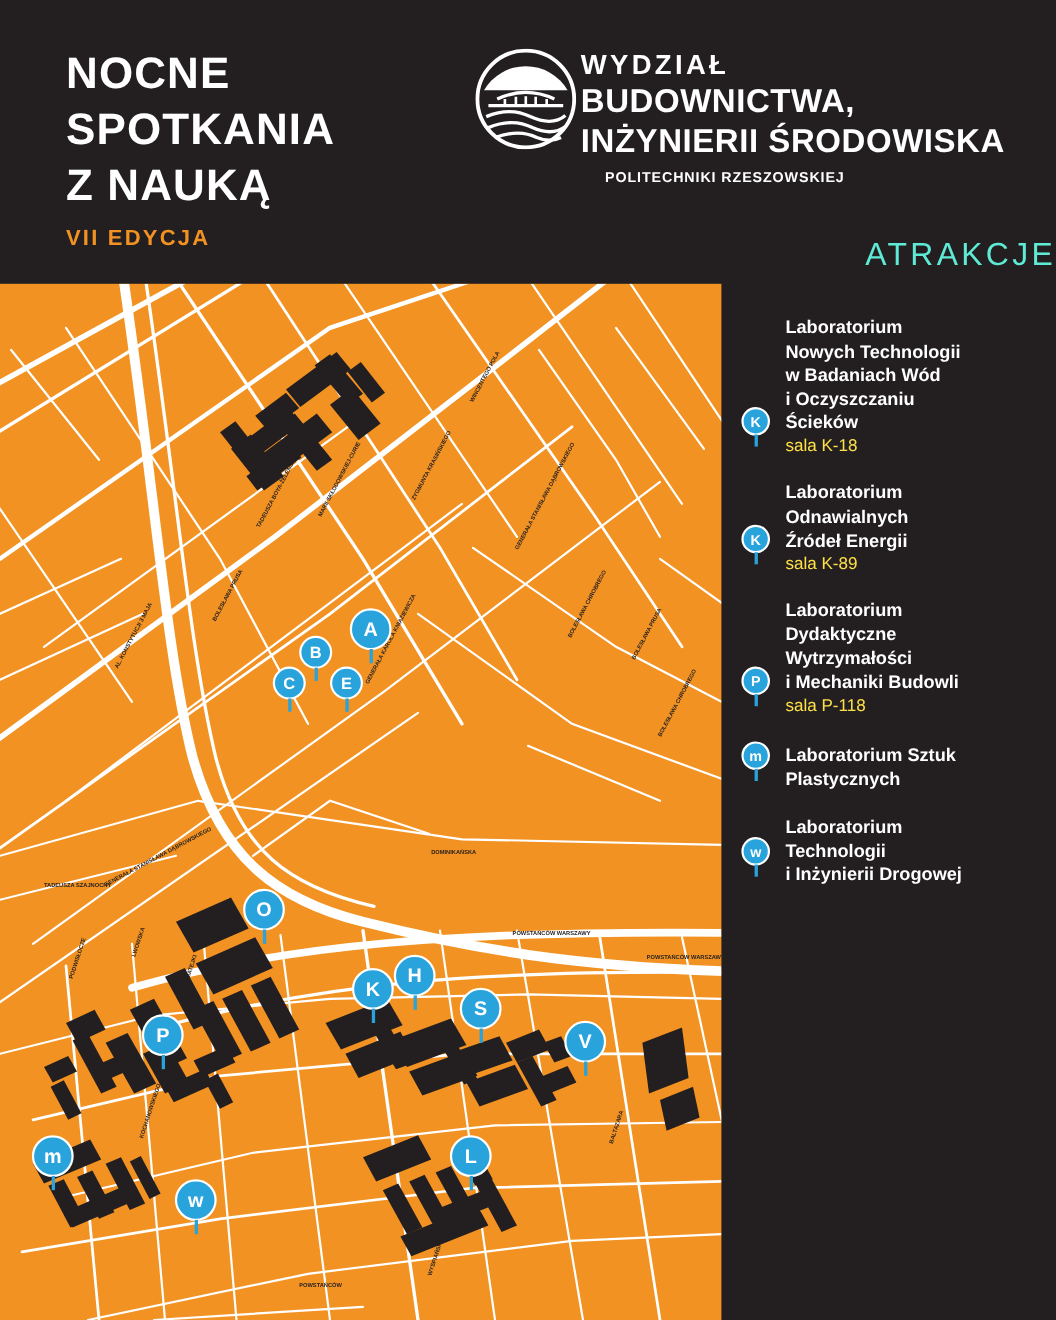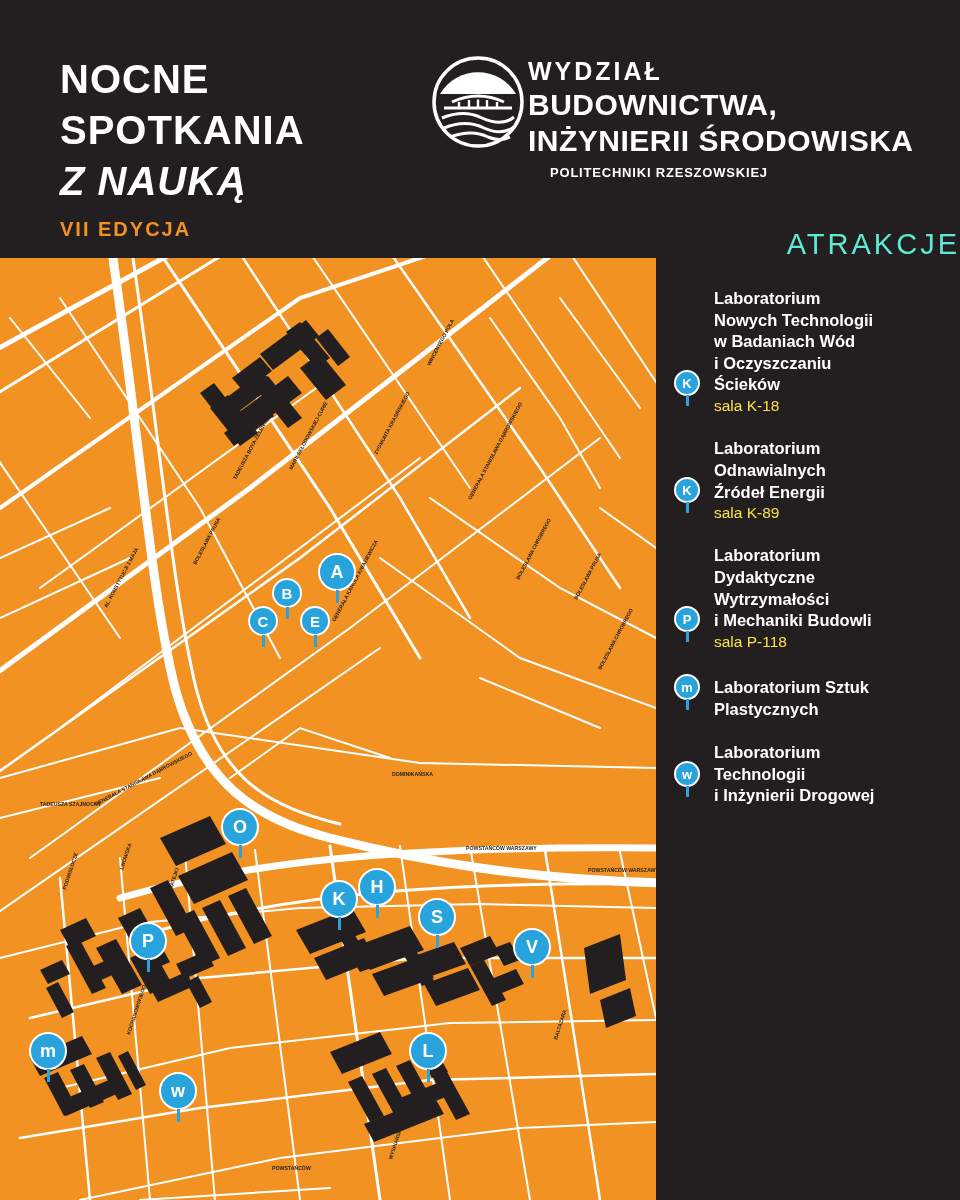--- a/index.html
+++ b/index.html
@@ -10,40 +10,40 @@
     overflow: hidden;
   }
   #page {
     position: relative;
     width: 960px; height: 1200px;
     background: #231f20;
   }
 
   
   #header {
-    position: absolute; left: 0; top: 16px;
+    position: absolute; left: 0; top: 4px;
     width: 960px; height: 258px;
     background: #231f20;
   }
   #event-title {
     position: absolute; left: 60px; top: 38px;
     width: 340px;
     color: #ffffff;
   }
   #event-title .line {
     font-weight: bold;
     font-size: 38px;
     letter-spacing: 1px;
     line-height: 1.28;
     text-transform: uppercase;
     color: #ffffff;
   }
   #event-title .line.l1 { font-size: 40px; }
   #event-title .line.l2 { font-size: 40px; }
-  #event-title .line.l3 { font-size: 40px; font-style: italic; }
+  #event-title .line.l3 { font-size: 40px; }
   #event-title .edition {
     margin-top: 10px;
     font-size: 20px;
     letter-spacing: 2px;
     color: #f29222;
     font-weight: bold;
   }
 
   #faculty-block {
     position: absolute; left: 432px; top: 40px;

